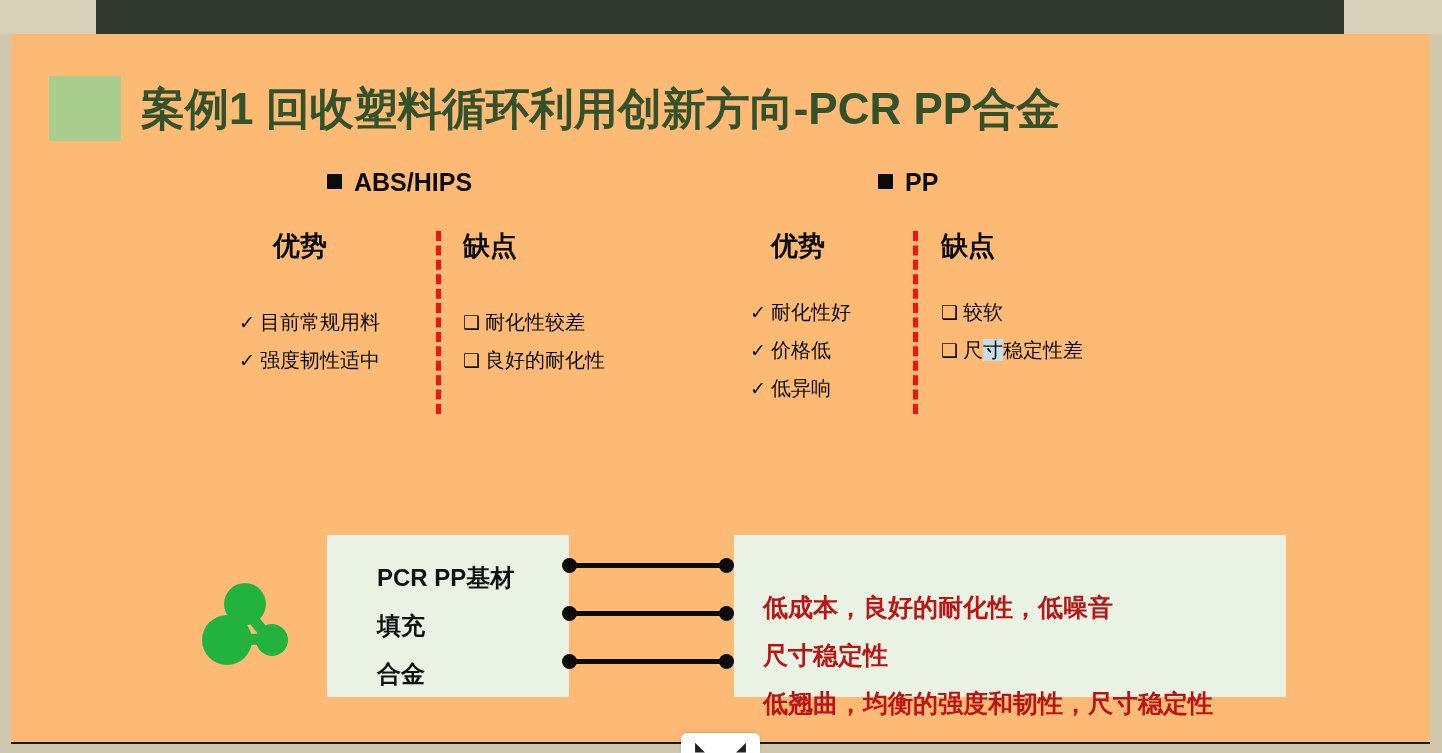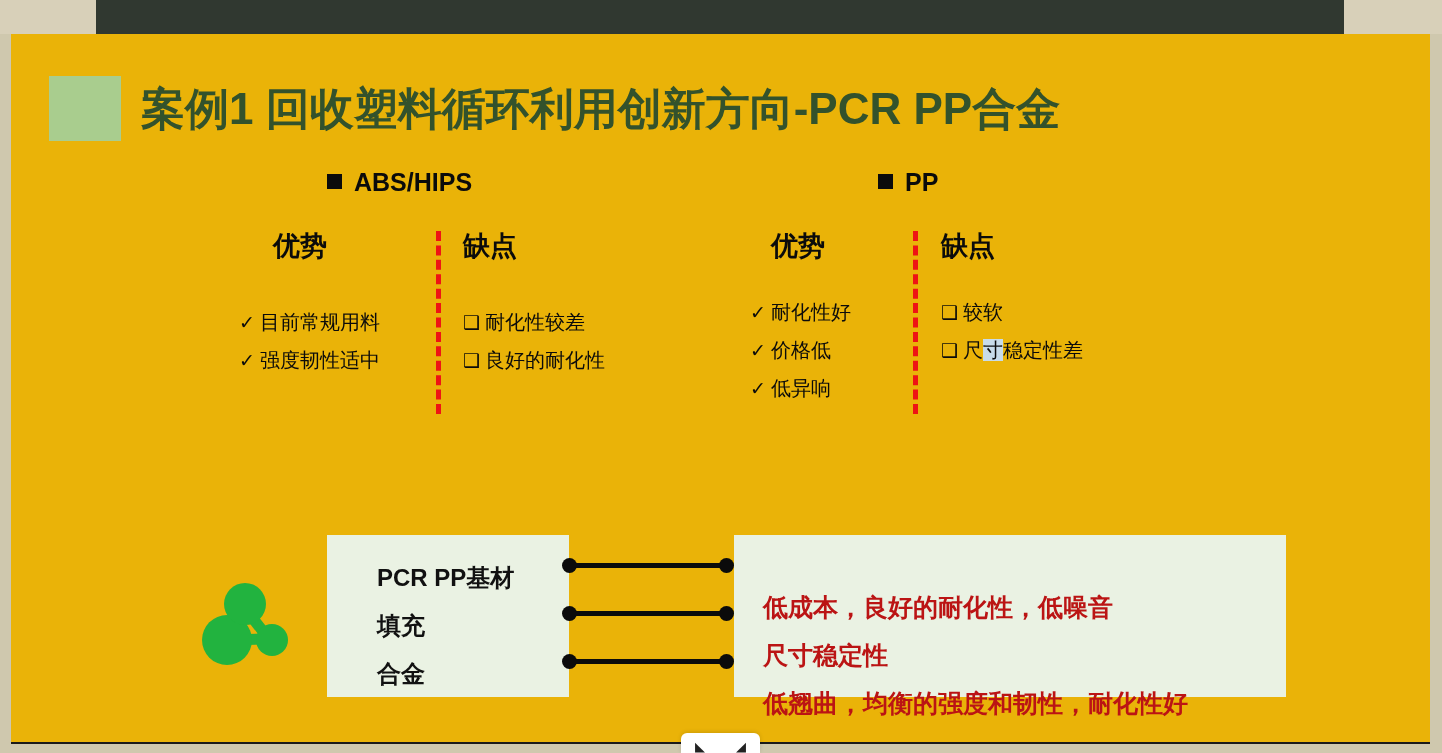--- a/index.html
+++ b/index.html
@@ -42,21 +42,21 @@
     background: #d8d0b9;
   }
 
   
   .slide {
     position: absolute;
     left: 11px;
     top: 34px;
     width: 1419px;
     height: 708px;
-    background: #eab308;
+    background: #fdba74;
   }
   .slide-bottom-rule {
     position: absolute;
     left: 11px;
     top: 742px;
     width: 1419px;
     height: 2px;
     background: #1a1a1a;
   }
 
@@ -315,21 +315,21 @@
       <div class="dot dot-r"></div>
     </div>
     <div class="connector" style="top:619px;">
       <div class="dot dot-l"></div>
       <div class="bar"></div>
       <div class="dot dot-r"></div>
     </div>
 
     <div class="outcome" style="top:517px;">低成本，良好的耐化性，低噪音</div>
     <div class="outcome" style="top:565px;">尺寸稳定性</div>
-    <div class="outcome" style="top:613px;">低翘曲，均衡的强度和韧性，耐化性好</div>
+    <div class="outcome" style="top:613px;">低翘曲，均衡的强度和韧性，尺寸稳定性</div>
 
   </div>
 
   <div class="slide-bottom-rule"></div>
 
   <div class="bottom-popup">
     <span class="nav-glyph nav-prev">◣</span>
     <span class="nav-glyph nav-next">◢</span>
   </div>
 

